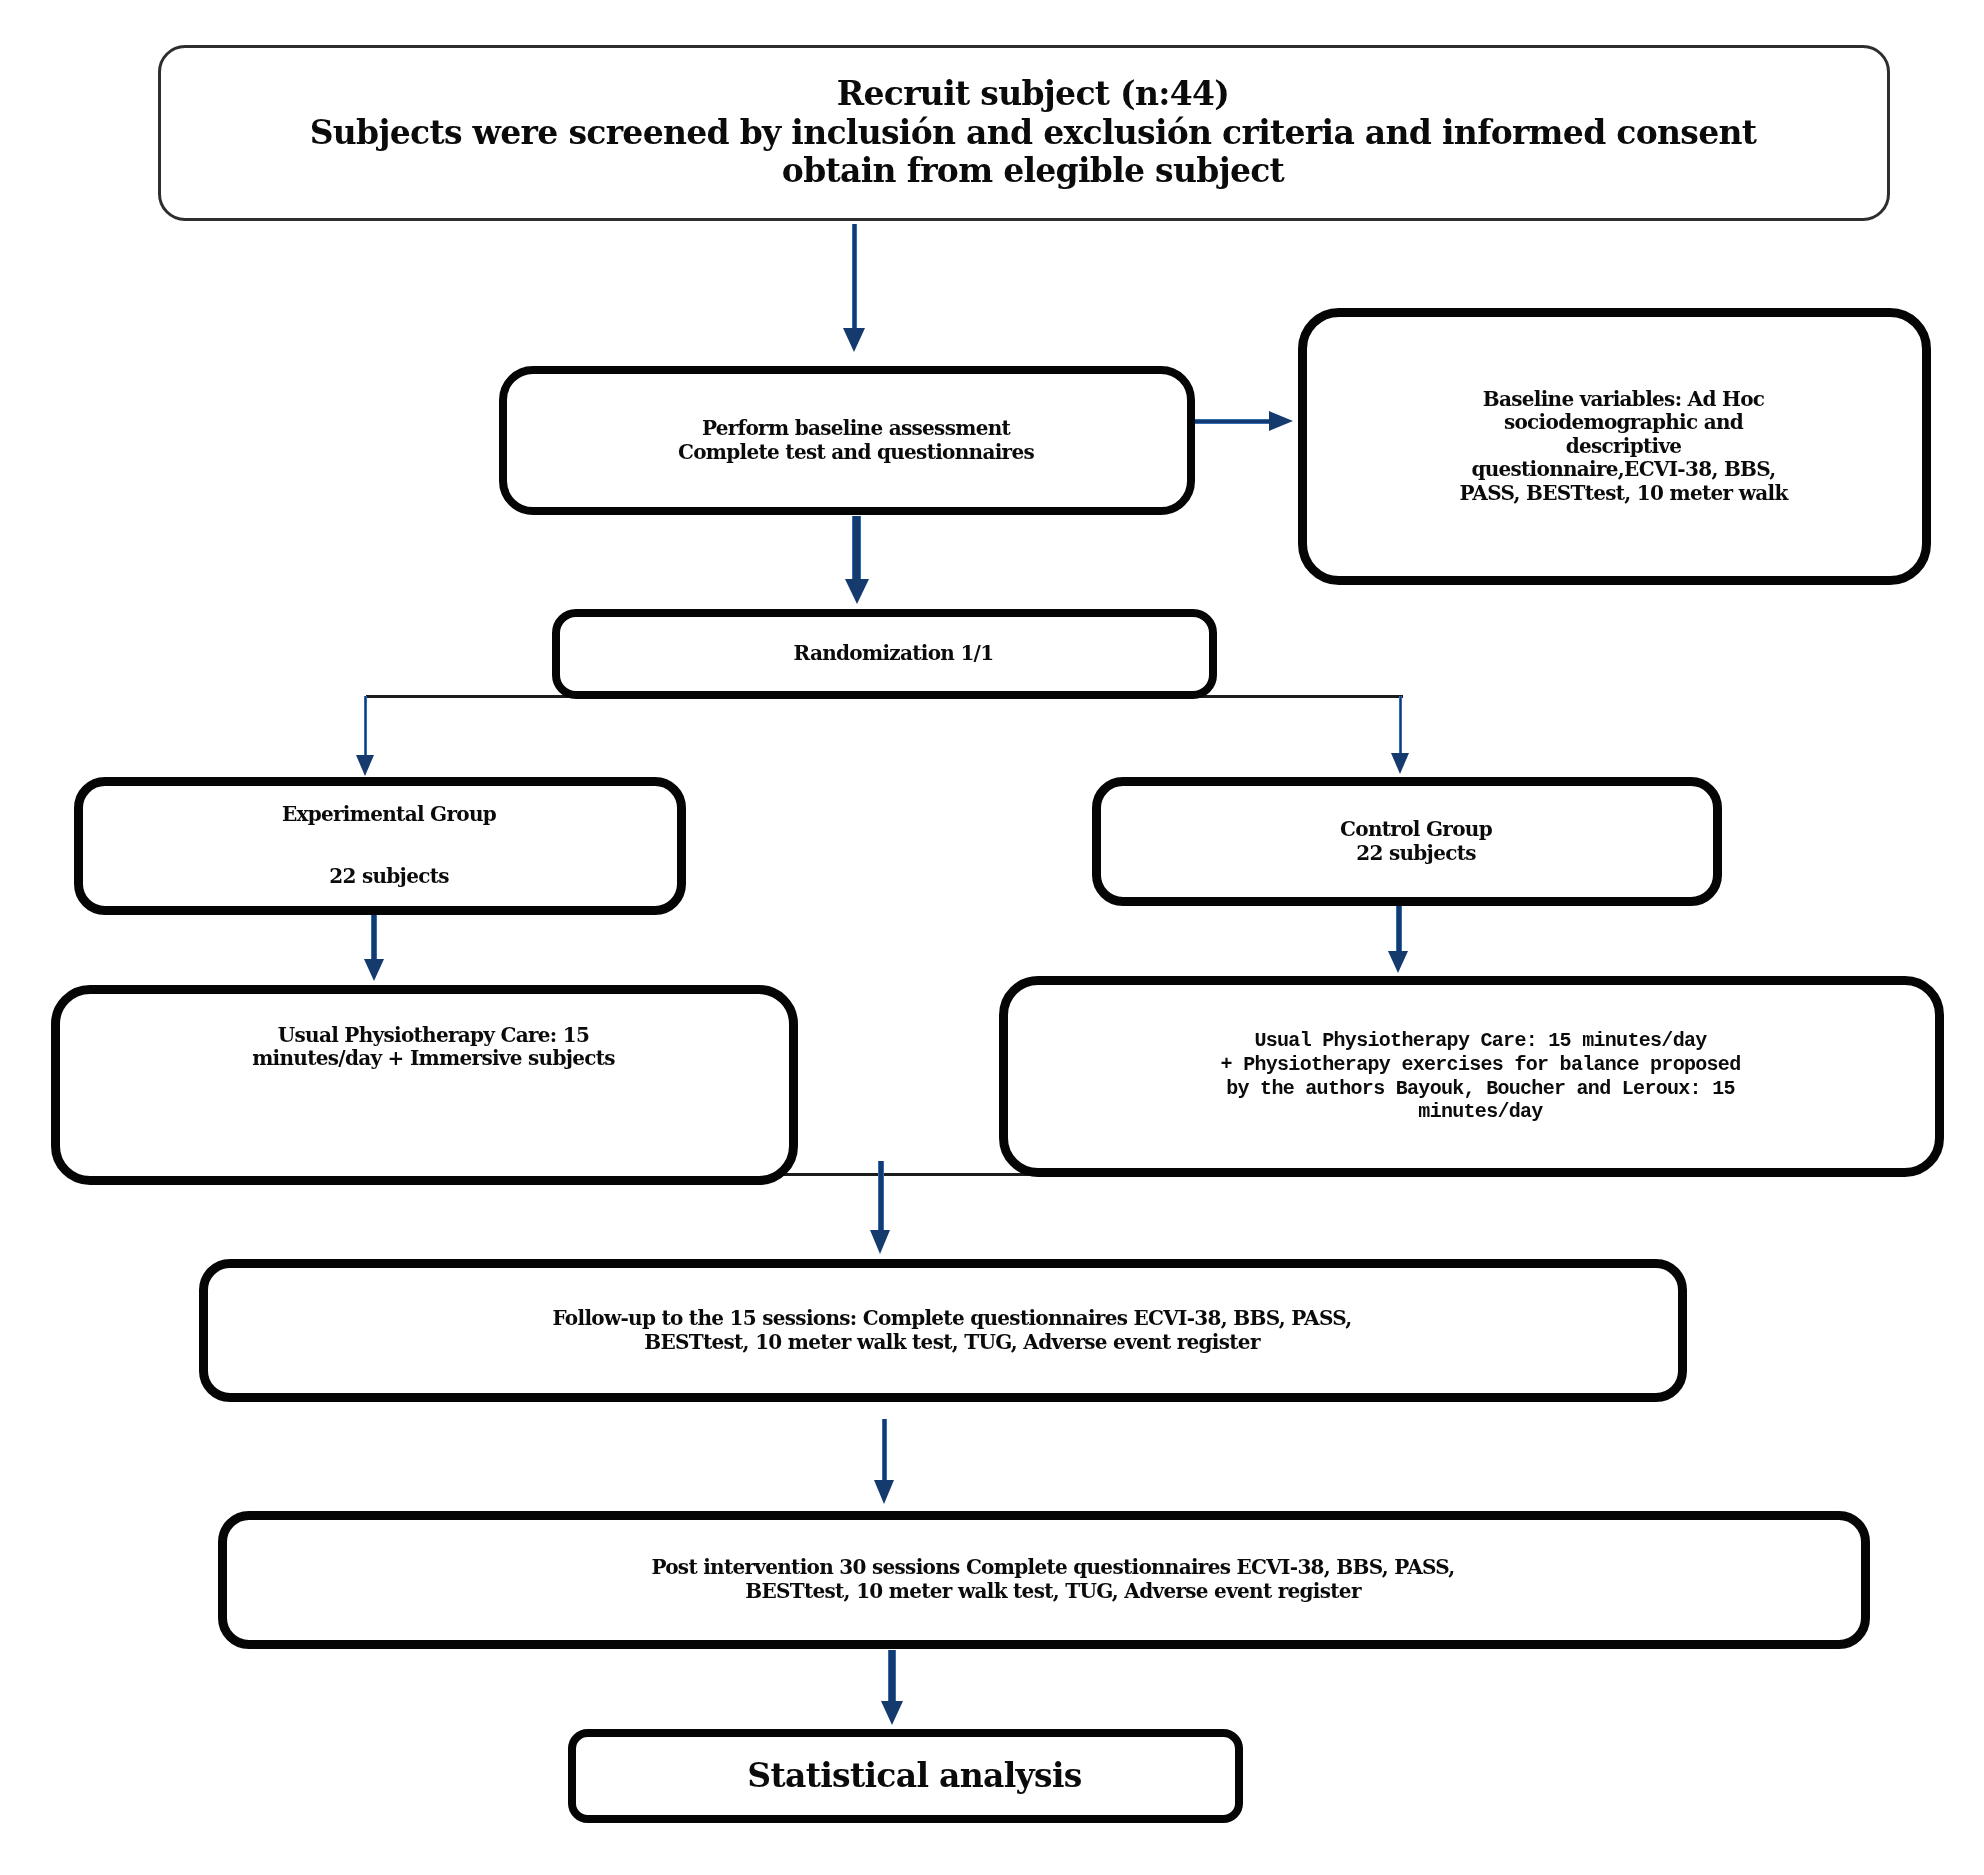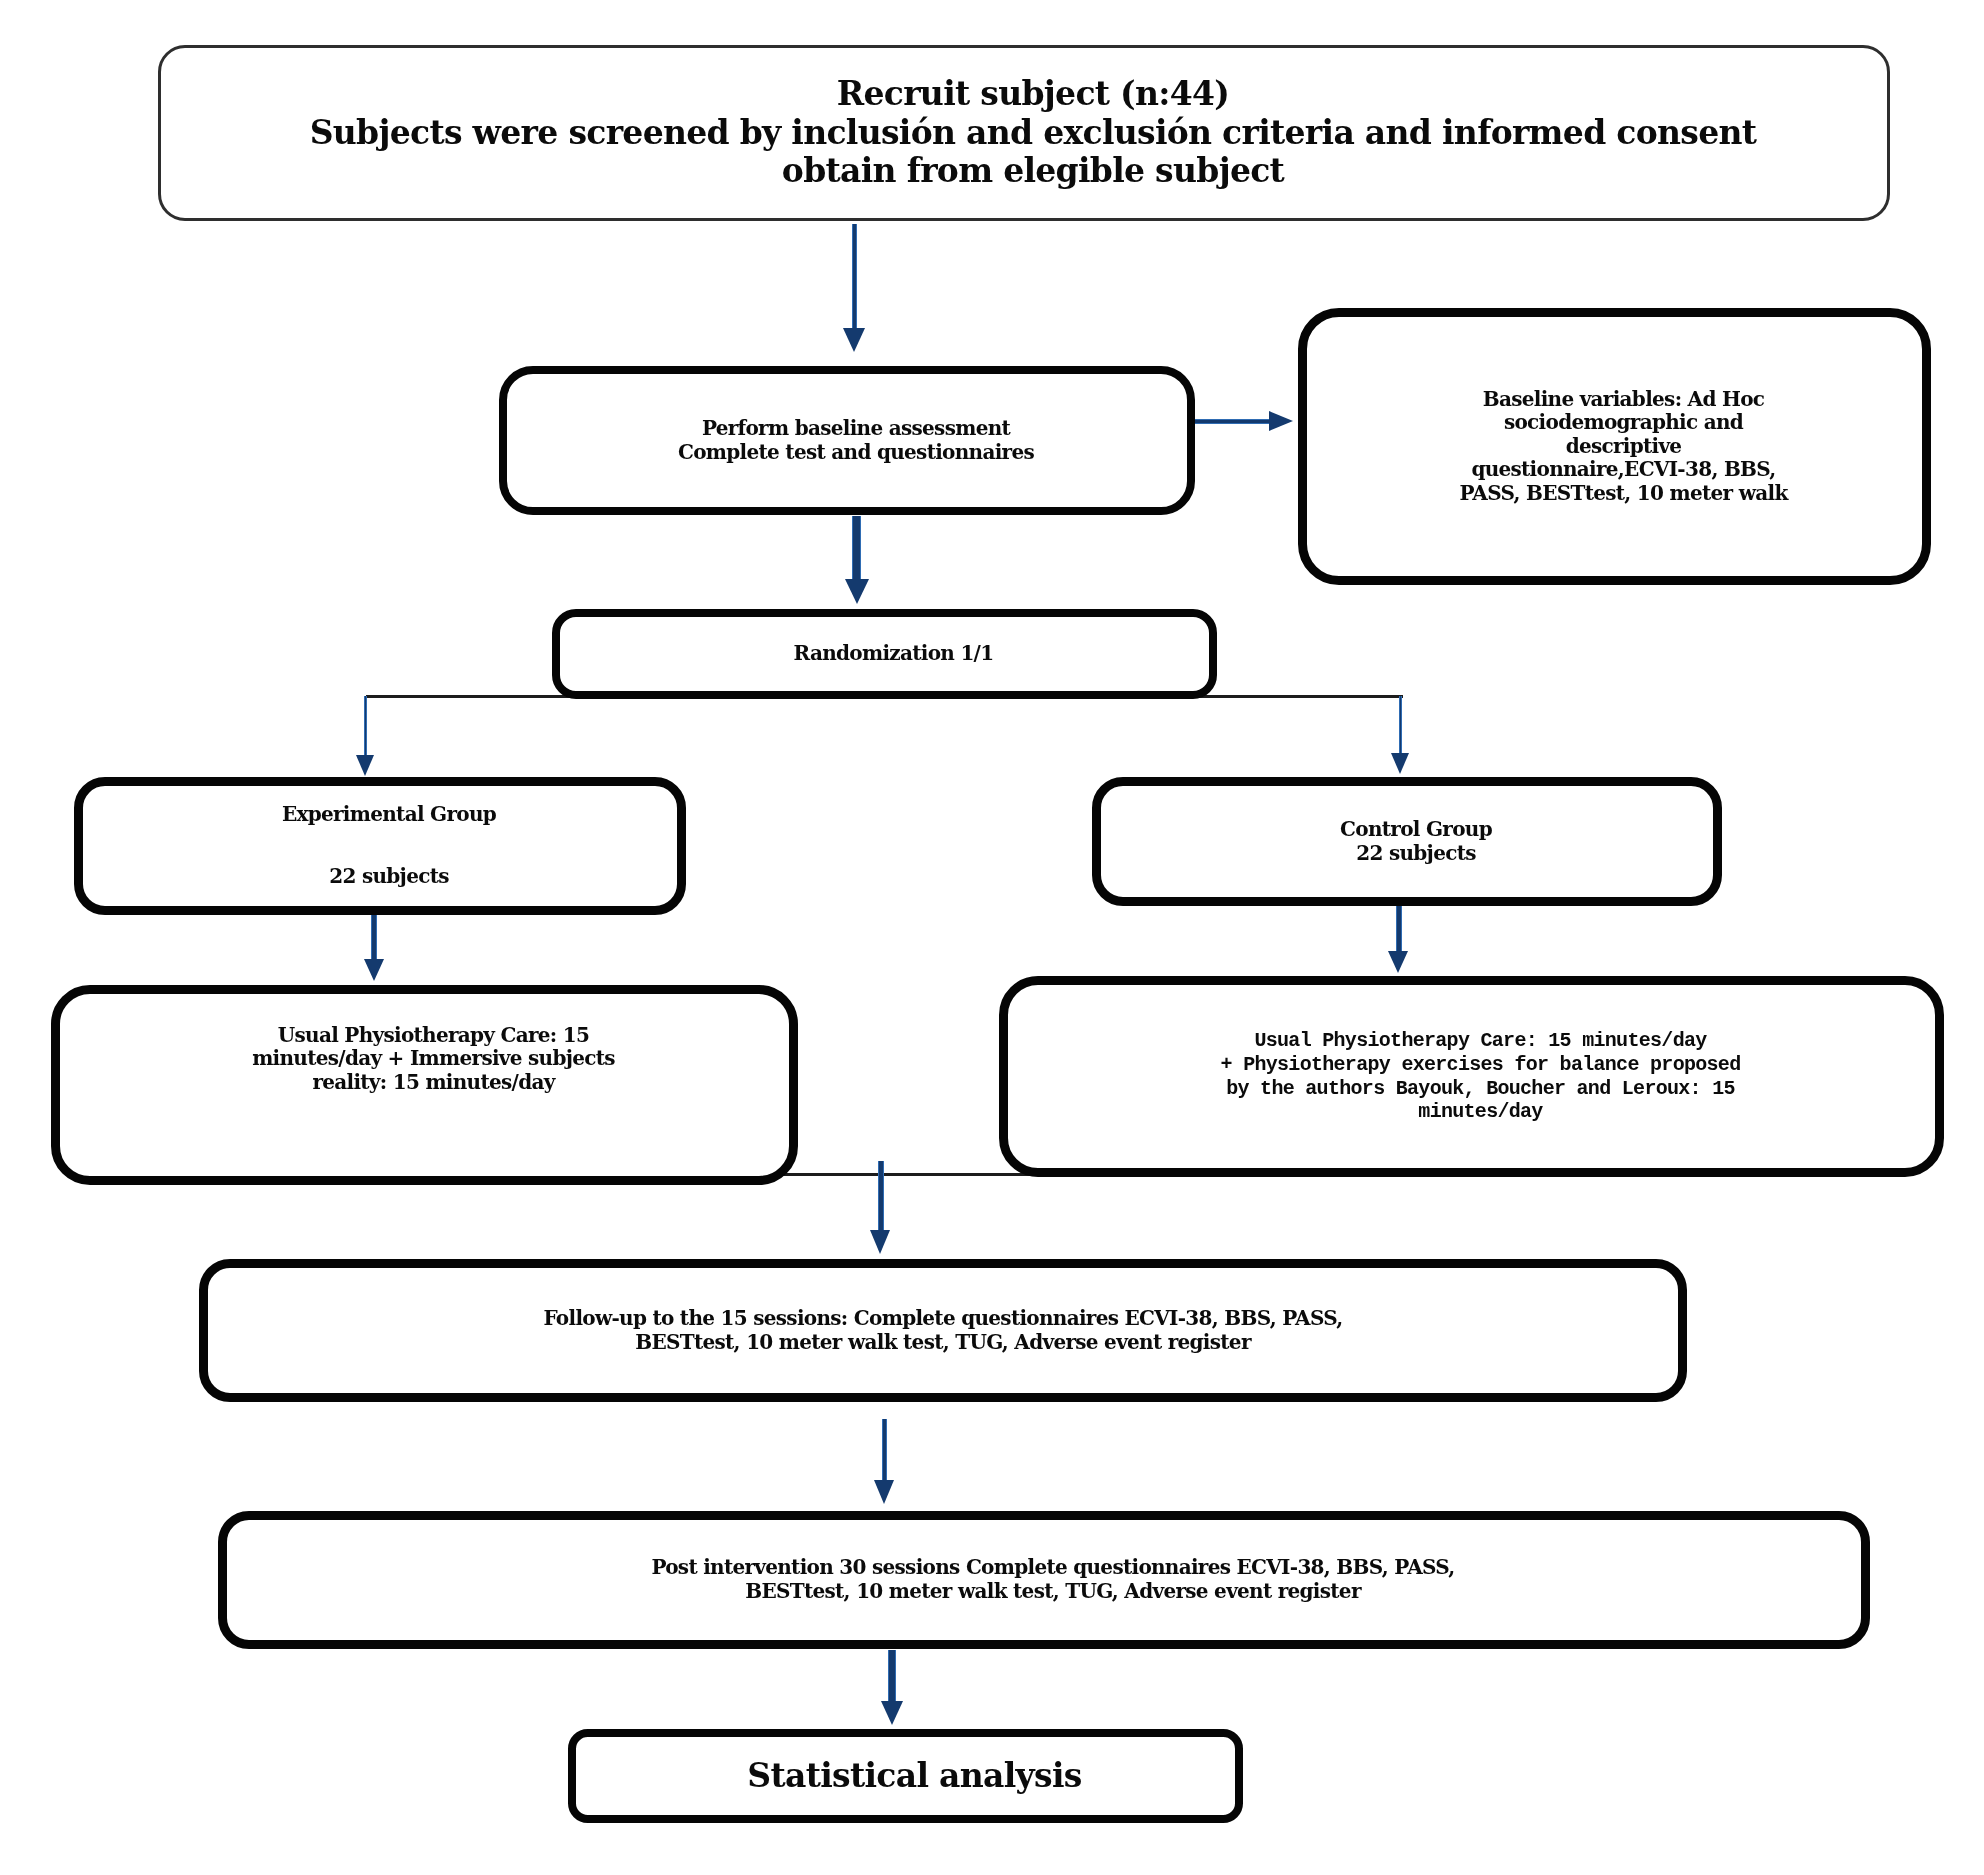--- a/index.html
+++ b/index.html
@@ -14,21 +14,21 @@
   .node .ln{width:100%;padding-left:18px;}
   #recruit {left:158px; top:45px;  width:1732px;height:176px;border:3.5px solid #2e2e2e;border-radius:27px;font-size:33px;}
   #assess  {left:499px; top:366px; width:696px; height:149px;border:8.4px solid #050505;border-radius:34px;}
   #basevars{left:1298px;top:308px; width:633px; height:277px;border:9.1px solid #050505;border-radius:41px;}
   #random  {left:552px; top:609px; width:665px; height:90px;border:8.4px solid #050505;border-radius:24px;}
   #expgrp  {left:74px; top:777px;width:612px; height:138px;border:9.1px solid #050505;border-radius:31px;gap:38px;}
   #ctlgrp  {left:1092px;top:777px;width:630px; height:129px;border:9.1px solid #050505;border-radius:31px;}
   #leftint {left:51px;  top:985px;width:747px;height:200px;border:9.8px solid #050505;border-radius:39px;
             justify-content:flex-start;padding-top:29.5px;}
   #rightint{left:999px;top:976px;width:945px;height:201px;border:9.8px solid #050505;border-radius:39px;font-family:Liberation Mono, monospace;}
-  #follow  {left:199px; top:1259px;width:1488px;height:143px;border:9.1px solid #050505;border-radius:31px;align-items:flex-end;}
+  #follow  {left:199px; top:1259px;width:1488px;height:143px;border:9.1px solid #050505;border-radius:31px;}
   #post    {left:218px; top:1511px;width:1652px;height:138px;border:9.1px solid #050505;border-radius:31px;}
   #stats   {left:568px; top:1729px;width:675px; height:94px;border:8.4px solid #050505;border-radius:19.7px;font-size:33px;}
   
   .cline{position:absolute;background:#1c1c1c;z-index:0;}
   #splitline{left:366px;top:695px; width:1037px;height:2.8px;}
   #mergeline{left:425px;top:1173px;width:1045px;height:2.8px;}
   
   .arr{position:absolute;z-index:1;left:0;top:0;width:0;height:0;}
   .stem-v{position:absolute;background:#143a6e;border-left:1.4px solid #2f6cb3;border-right:1.4px solid #2f6cb3;}
   .stem-h{position:absolute;background:#143a6e;border-top:1.4px solid #2f6cb3;border-bottom:1.4px solid #2f6cb3;}
@@ -115,21 +115,20 @@
   </div>
 
   <div class="node" id="ctlgrp">
     <div class="ln">Control Group</div>
     <div class="ln">22 subjects</div>
   </div>
 
   <div class="node" id="leftint">
     <div class="ln">Usual Physiotherapy Care: 15</div>
     <div class="ln">minutes/day + Immersive subjects</div>
-    <div class="ln">reality: 15 minutes/day</div>
   </div>
 
   <div class="node" id="rightint">
     <div class="ln">Usual Physiotherapy Care: 15 minutes/day</div>
     <div class="ln">+ Physiotherapy exercises for balance proposed</div>
     <div class="ln">by the authors Bayouk, Boucher and Leroux: 15</div>
     <div class="ln">minutes/day</div>
   </div>
 
   <div class="node" id="follow">

